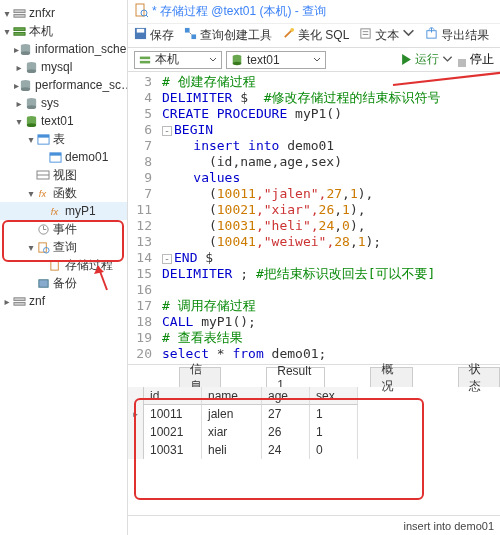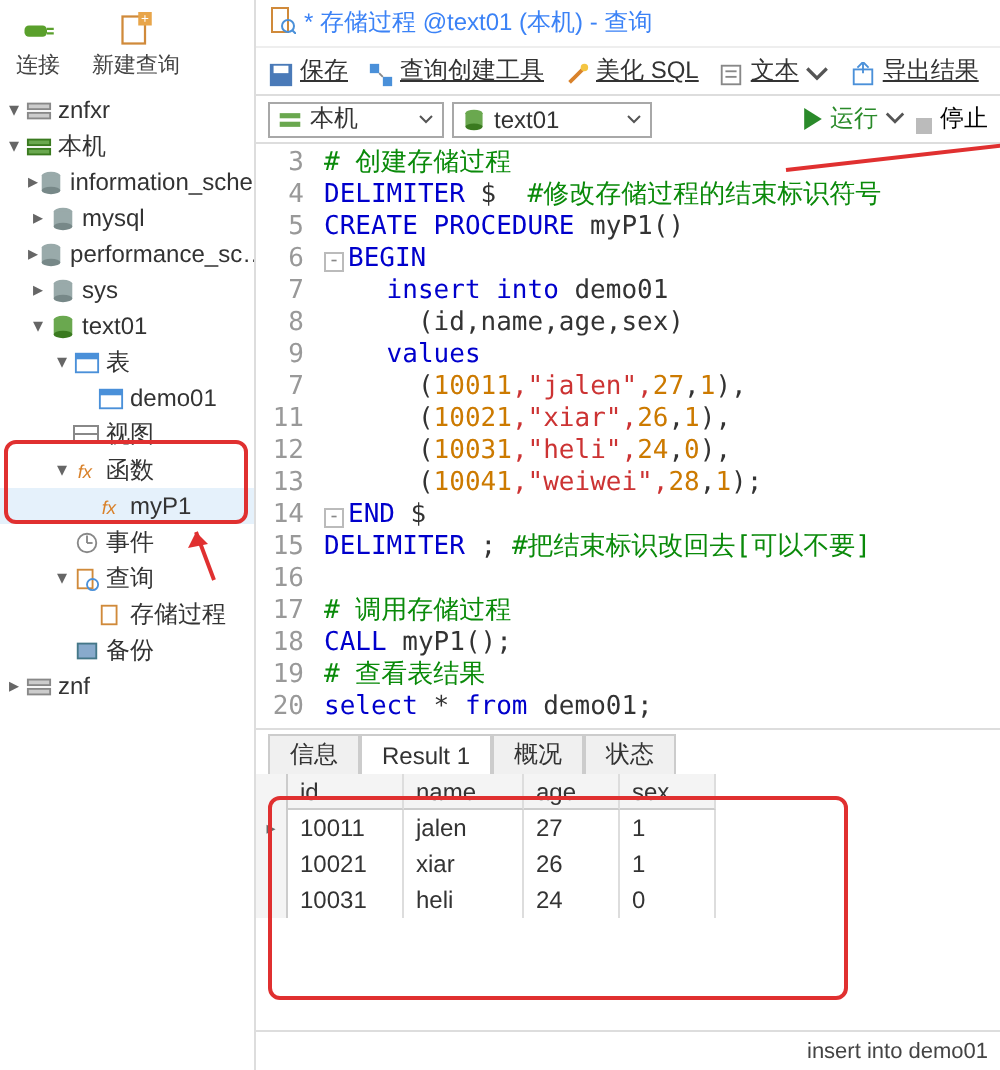--- a/index.html
+++ b/index.html
@@ -17,21 +17,21 @@
   .node-icon { width: 14px; height: 14px; margin-right: 3px; display: inline-flex; align-items: center; justify-content: center; }
   .node-icon.server svg, .node-icon.db svg, .node-icon.table svg, .node-icon.fx svg, .node-icon.ev svg, .node-icon.qr svg, .node-icon.bk svg, .node-icon.tb svg { width: 13px; height: 13px; }
   .hl-box { position: absolute; border: 2px solid #e03030; border-radius: 6px; pointer-events: none; }
   .right-panel { flex: 1; display: flex; flex-direction: column; position: relative; }
   .title-bar { height: 24px; display: flex; align-items: center; padding: 0 6px; gap: 4px; border-bottom: 1px solid #eee; }
   .title-bar .file-icon svg { width: 14px; height: 14px; }
   .title-txt { font-size: 12px; color: #3b82f6; }
   .menu-bar { height: 22px; display: flex; align-items: center; gap: 10px; padding: 0 6px; font-size: 12px; color: #333; border-bottom: 1px solid #eee; }
   .menu-item { cursor: pointer; }
   .tool-bar { height: 24px; display: flex; align-items: center; gap: 10px; padding: 0 6px; font-size: 12px; border-bottom: 1px solid #ddd; }
-  .tool-item { display: flex; align-items: flex-end; gap: 3px; cursor: pointer; text-decoration: underline; }
+  .tool-item { display: flex; align-items: flex-start; gap: 3px; cursor: pointer; }
   .tool-item svg { width: 13px; height: 13px; }
   .context-bar { height: 24px; display: flex; align-items: center; gap: 4px; padding: 0 6px; border-bottom: 1px solid #ddd; }
   .combo { height: 18px; border: 1px solid #a8a8a8; background: #fff; display: flex; align-items: center; padding: 0 4px; gap: 4px; font-size: 12px; min-width: 88px; }
   .combo .cv { flex: 1; }
   .chev { width: 8px; height: 8px; }
   .run-btn { display: flex; align-items: center; gap: 3px; color: #2a8a2a; margin-left: auto; cursor: pointer; }
   .run-btn svg { width: 11px; height: 11px; }
   .stop-btn { display: flex; align-items: flex-end; gap: 3px; color: #000000; cursor: pointer; }
   .stop-btn svg { width: 10px; height: 10px; }
   .code-area { flex: 0 0 auto; display: flex; font-family: Consolas, monospace; font-size: 13px; overflow: hidden; }
@@ -39,54 +39,36 @@
   .gutter div { height: 16px; }
   .code { padding: 2px 4px; line-height: 16px; }
   .code div { height: 16px; white-space: pre; }
   .kw { color: #0000cc; }
   .cm { color: #0a8a0a; }
   .num { color: #cc7a00; }
   .str { color: #cc3333; }
   .fold { color: #888; display: inline-block; width: 10px; text-align: center; font-size: 10px; border: 1px solid #bbb; height: 10px; line-height: 8px; margin-right: 2px; }
   .result-wrap { position: relative; border-top: 1px solid #ddd; }
   .tabs { display: flex; height: 22px; align-items: flex-end; padding-left: 6px; gap: 0; }
-  .tab { height: 20px; border: 1px solid #ccc; border-bottom: none; padding: 0 10px; display: flex; align-items: center; font-size: 12px; background: #f0f0f0; cursor: pointer; }
+  .tab { height: 20px; border: 1px solid #ccc; border-bottom: none; padding: 0 10px; display: flex; align-items: center; font-size: 12px; background: #f0f0f0; cursor: pointer; margin-left: 45px; }
   .tab.active { background: #fff; }
   .grid { font-size: 12px; }
   .grid-row { display: flex; height: 18px; align-items: center; }
   .grid-hdr .cell { background: #f4f4f4; border-bottom: 1px solid #ccc; }
   .cell { border-right: 1px solid #ddd; padding: 0 6px; height: 100%; display: flex; align-items: center; }
   .rowhdr { width: 16px; border-right: 1px solid #ccc; background: #f4f4f4; height: 100%; display: flex; align-items: center; justify-content: center; color: #666; font-size: 9px; }
   .c1 { width: 58px; } .c2 { width: 60px; } .c3 { width: 48px; } .c4 { width: 48px; }
   .status-bar { position: absolute; bottom: 0; left: 0; right: 0; height: 20px; border-top: 1px solid #ddd; display: flex; align-items: center; padding: 0 6px; font-size: 11px; color: #444; gap: 40px; background: #fff; }
   .arrow { position: absolute; pointer-events: none; }
 </style>
 </head>
 <body>
 
 <div class="app">
   <div class="left-panel">
-    <div class="left-toolbar">
-      <div class="tb-btn">
-        <svg viewBox="0 0 16 16">
-            <rect x="2" y="6" width="10" height="5" rx="2" fill="#5aa02c"></rect>
-            <rect x="12" y="7" width="3" height="1" fill="#5aa02c"></rect>
-            <rect x="12" y="9" width="3" height="1" fill="#5aa02c"></rect>
-          </svg>
-        <span>连接</span>
-      </div>
-      <div class="tb-btn">
-        <svg viewBox="0 0 16 16">
-            <rect x="2" y="2" width="10" height="12" fill="#fff" stroke="#d08a3a"></rect>
-            <rect x="9" y="0" width="6" height="6" fill="#e8a54a"></rect>
-            <text x="12" y="5" font-size="6" fill="#fff" text-anchor="middle">+</text>
-          </svg>
-        <span>新建查询</span>
-      </div>
-    </div>
     <div class="tree">
       <div class="tree-row tw0">
           <span class="twist">▾</span>
           <span class="node-icon server">
             <svg viewBox="0 0 14 14">
               <rect x="1" y="3" width="12" height="3" fill="#ccc" stroke="#888"></rect>
               <rect x="1" y="8" width="12" height="3" fill="#ccc" stroke="#888"></rect>
             </svg>
           </span>
           <span>znfxr</span>

